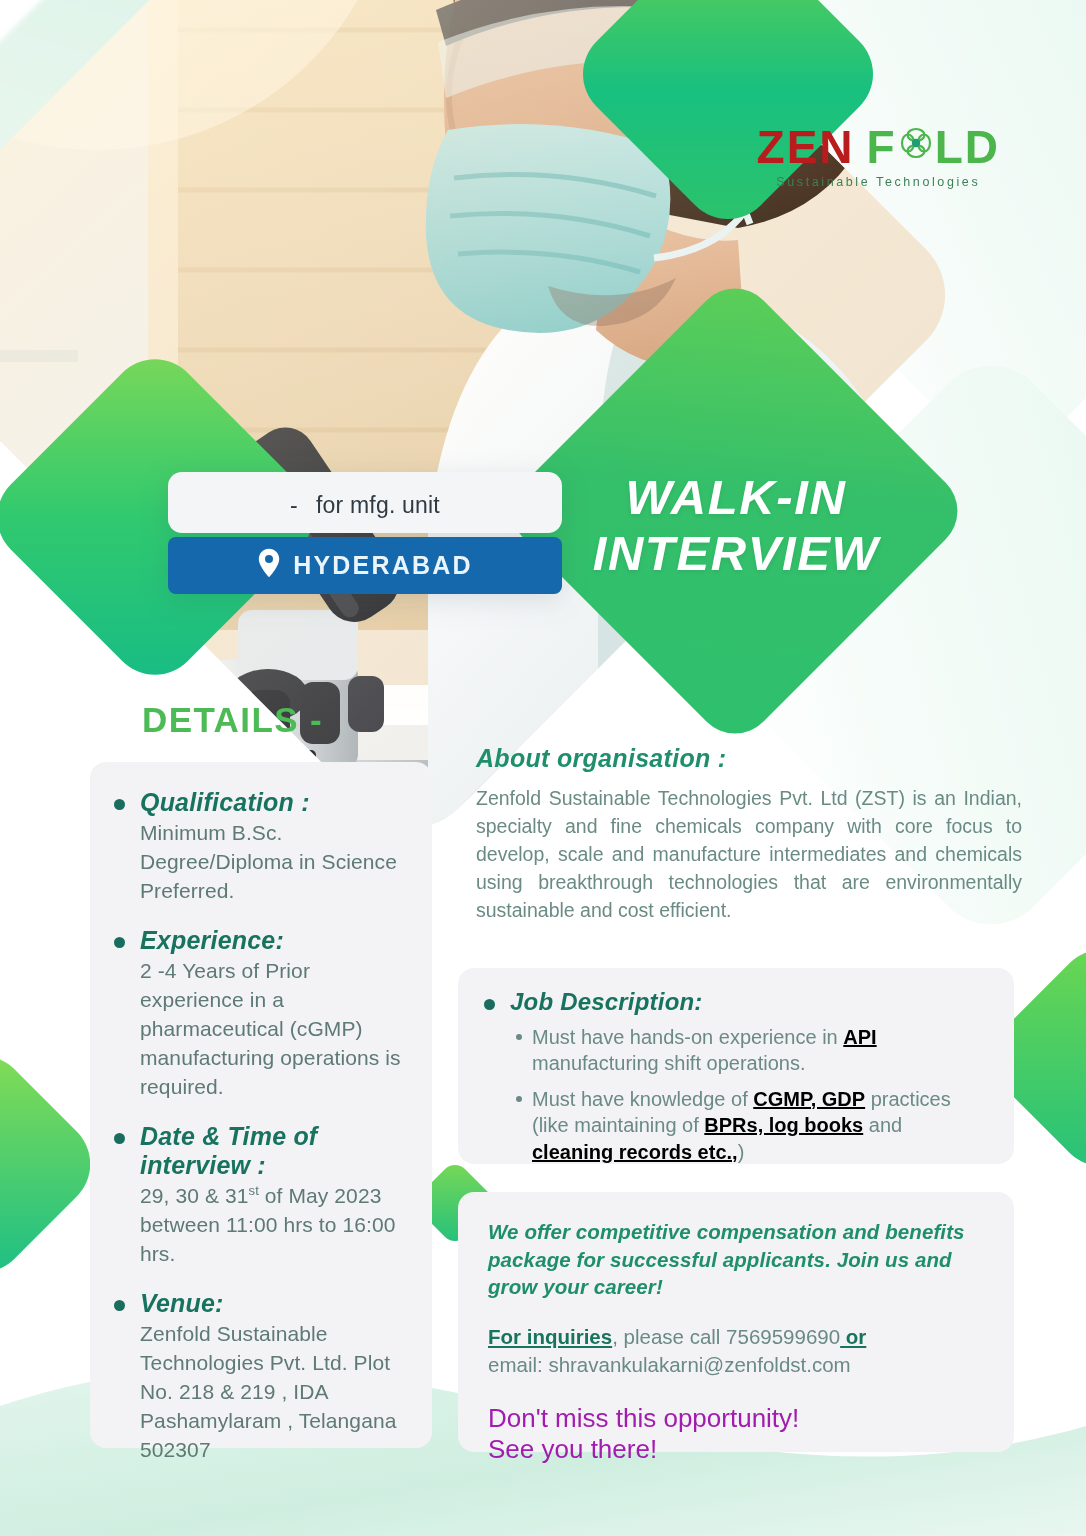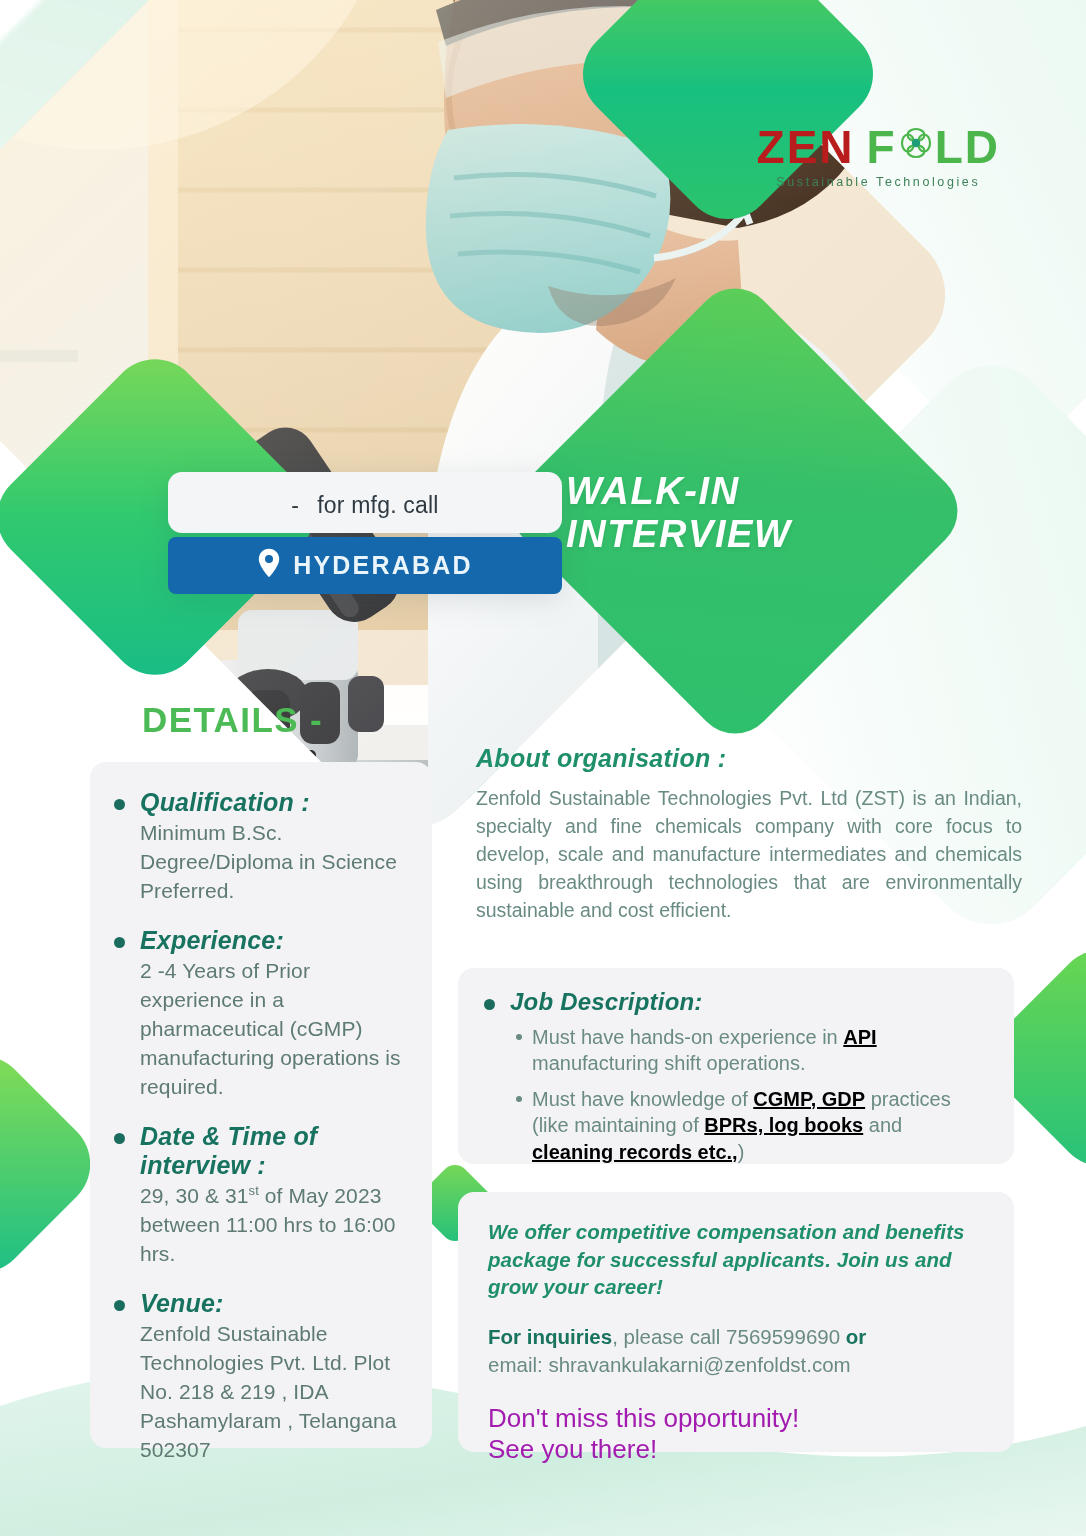--- a/index.html
+++ b/index.html
@@ -165,24 +165,24 @@
     display: flex; align-items: center; justify-content: center; gap: 12px;
   }
   .pin-icon { display: inline-block; }
   .city {
     color: #eaf4fb; font-size: 25px; font-weight: 700; letter-spacing: 2.2px;
   }
 
   
   .walkin {
     position: absolute; left: 566px; top: 470px;
-    width: 340px; 
+    width: 340px; text-align: center;
     z-index: 4;
     color: #ffffff;
-    font-size: 38px; font-weight: 700; font-style: italic;
+    font-size: 49px; font-weight: 700; font-style: italic;
     letter-spacing: 1.6px; line-height: 1.14;
     text-shadow: 0 2px 5px rgba(0,0,0,.08);
   }
 
   
   .details-heading {
     position: absolute; left: 142px; top: 700px;
     z-index: 5;
     font-size: 35px; font-weight: 700; 
     color: #4cbb55; letter-spacing: 1.4px;
@@ -259,21 +259,21 @@
   .jd-li b { color: #000000; font-weight: 700; text-decoration: underline; }
 
   
   .offer-italic {
     font-size: 20.5px; font-style: italic; font-weight: 700;
     color: #1f8f6b; line-height: 1.35; letter-spacing: .1px;
   }
   .offer-contact {
     margin-top: 22px; font-size: 20.5px; line-height: 1.36; color: #6a8b84;
   }
-  .offer-contact b { color: #18745f; font-weight: 700; }
+  .offer-contact b { color: #18745f; font-weight: 700; text-decoration: underline; }
   .offer-cta {
     margin-top: 24px;
     font-size: 26px; font-weight: 400; color: #a21caf; line-height: 1.22;
   }
 </style>
 </head>
 <body>
 
 <div id="poster">
 
@@ -472,21 +472,21 @@
   </div>
 
   <div class="walkin">
     <div>WALK-IN</div>
     <div>INTERVIEW</div>
   </div>
 
   <div class="title-card">
     <div class="title-card-top">
       <div class="job-sub">
-        <span class="dash">-</span><span>for mfg. call</span>
+        <span class="dash">-</span><span>for mfg. unit</span>
       </div>
     </div>
     <div class="title-card-bottom">
       <span class="pin-icon">
         <svg width="24" height="30" viewBox="0 0 24 30">
           <path d="M12 0.8C6.3 0.8 1.8 5.3 1.8 11c0 7.6 10.2 18.2 10.2 18.2S22.2 18.6 22.2 11C22.2 5.3 17.7 0.8 12 0.8z" fill="#ffffff"></path>
           <circle cx="12" cy="11" r="4" fill="#1468ab"></circle>
         </svg>
       </span>
       <span class="city">HYDERABAD</span>

